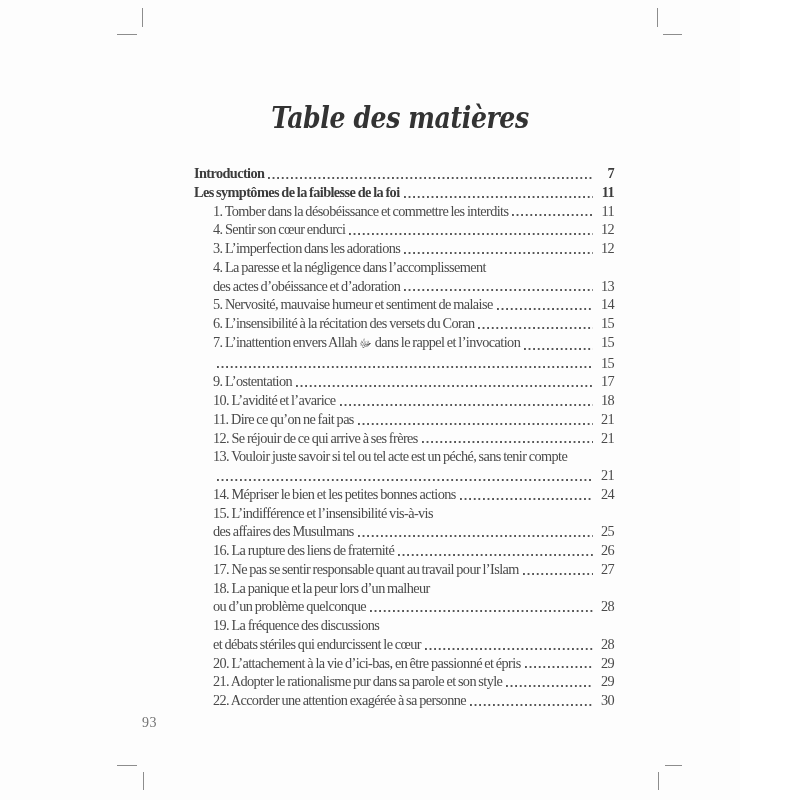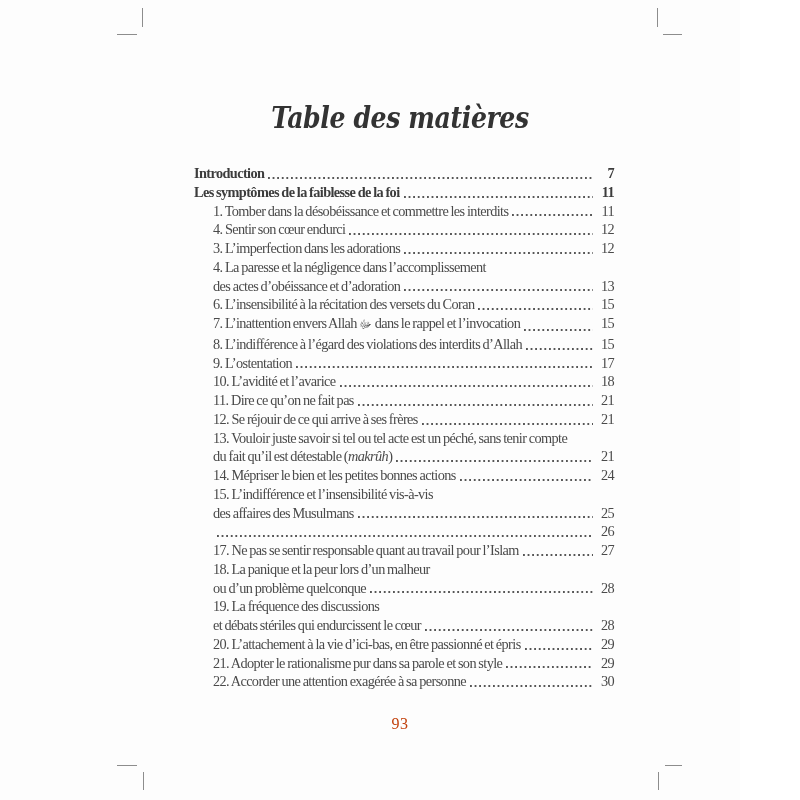--- a/index.html
+++ b/index.html
@@ -71,23 +71,22 @@
   .arabic {
     font-family:"DejaVu Sans", sans-serif;
     font-size:11px;
     letter-spacing:0;
   }
 
   
   .folio {
     position:absolute;
     left:142px; top:715px; width:516px;
-    text-align:center;
-    font-size:16px;
-    color:#c2410c;
+    font-size:14px;
+    color:#737373;
     letter-spacing:0.5px;
   }
 </style>
 </head>
 <body>
 
 <div class="page">
 
   <span class="crop v c-tl-v"></span>
   <span class="crop h c-tl-h"></span>
@@ -141,35 +140,41 @@
           <span class="txt">4. La paresse et la négligence dans l’accomplissement</span>
         </div>
         <div class="line">
           <span class="txt">des actes d’obéissance et d’adoration</span>
           <span class="leader"></span>
           <span class="pg">13</span>
         </div>
       </div>
       <div class="entry indent">
         <div class="line">
+          <span class="txt">5. Nervosité, mauvaise humeur et sentiment de malaise</span>
+          <span class="leader"></span>
+          <span class="pg">14</span>
+        </div>
+      </div>
+      <div class="entry indent">
+        <div class="line">
           <span class="txt">6. L’insensibilité à la récitation des versets du Coran</span>
           <span class="leader"></span>
           <span class="pg">15</span>
         </div>
       </div>
       <div class="entry indent">
         <div class="line">
           <span class="txt"><span>7. L’inattention envers Allah </span><span class="arabic">ﷻ</span><span> dans le rappel et l’invocation</span></span>
           <span class="leader"></span>
           <span class="pg">15</span>
         </div>
       </div>
       <div class="entry indent">
         <div class="line">
-          <span class="txt">8. L’indifférence à l’égard des violations des interdits d’Allah</span>
           <span class="leader"></span>
           <span class="pg">15</span>
         </div>
       </div>
       <div class="entry indent">
         <div class="line">
           <span class="txt">9. L’ostentation</span>
           <span class="leader"></span>
           <span class="pg">17</span>
         </div>
@@ -193,21 +198,20 @@
           <span class="txt">12. Se réjouir de ce qui arrive à ses frères</span>
           <span class="leader"></span>
           <span class="pg">21</span>
         </div>
       </div>
       <div class="entry indent">
         <div class="line">
           <span class="txt">13. Vouloir juste savoir si tel ou tel acte est un péché, sans tenir compte</span>
         </div>
         <div class="line">
-          <span class="txt"><span>du fait qu’il est détestable (</span><span class="italic">makrûh</span><span>) </span></span>
           <span class="leader"></span>
           <span class="pg">21</span>
         </div>
       </div>
       <div class="entry indent">
         <div class="line">
           <span class="txt">14. Mépriser le bien et les petites bonnes actions</span>
           <span class="leader"></span>
           <span class="pg">24</span>
         </div>
@@ -217,20 +221,21 @@
           <span class="txt">15. L’indifférence et l’insensibilité vis-à-vis</span>
         </div>
         <div class="line">
           <span class="txt">des affaires des Musulmans</span>
           <span class="leader"></span>
           <span class="pg">25</span>
         </div>
       </div>
       <div class="entry indent">
         <div class="line">
+          <span class="txt">16. La rupture des liens de fraternité</span>
           <span class="leader"></span>
           <span class="pg">26</span>
         </div>
       </div>
       <div class="entry indent">
         <div class="line">
           <span class="txt">17. Ne pas se sentir responsable quant au travail pour l’Islam</span>
           <span class="leader"></span>
           <span class="pg">27</span>
         </div>

